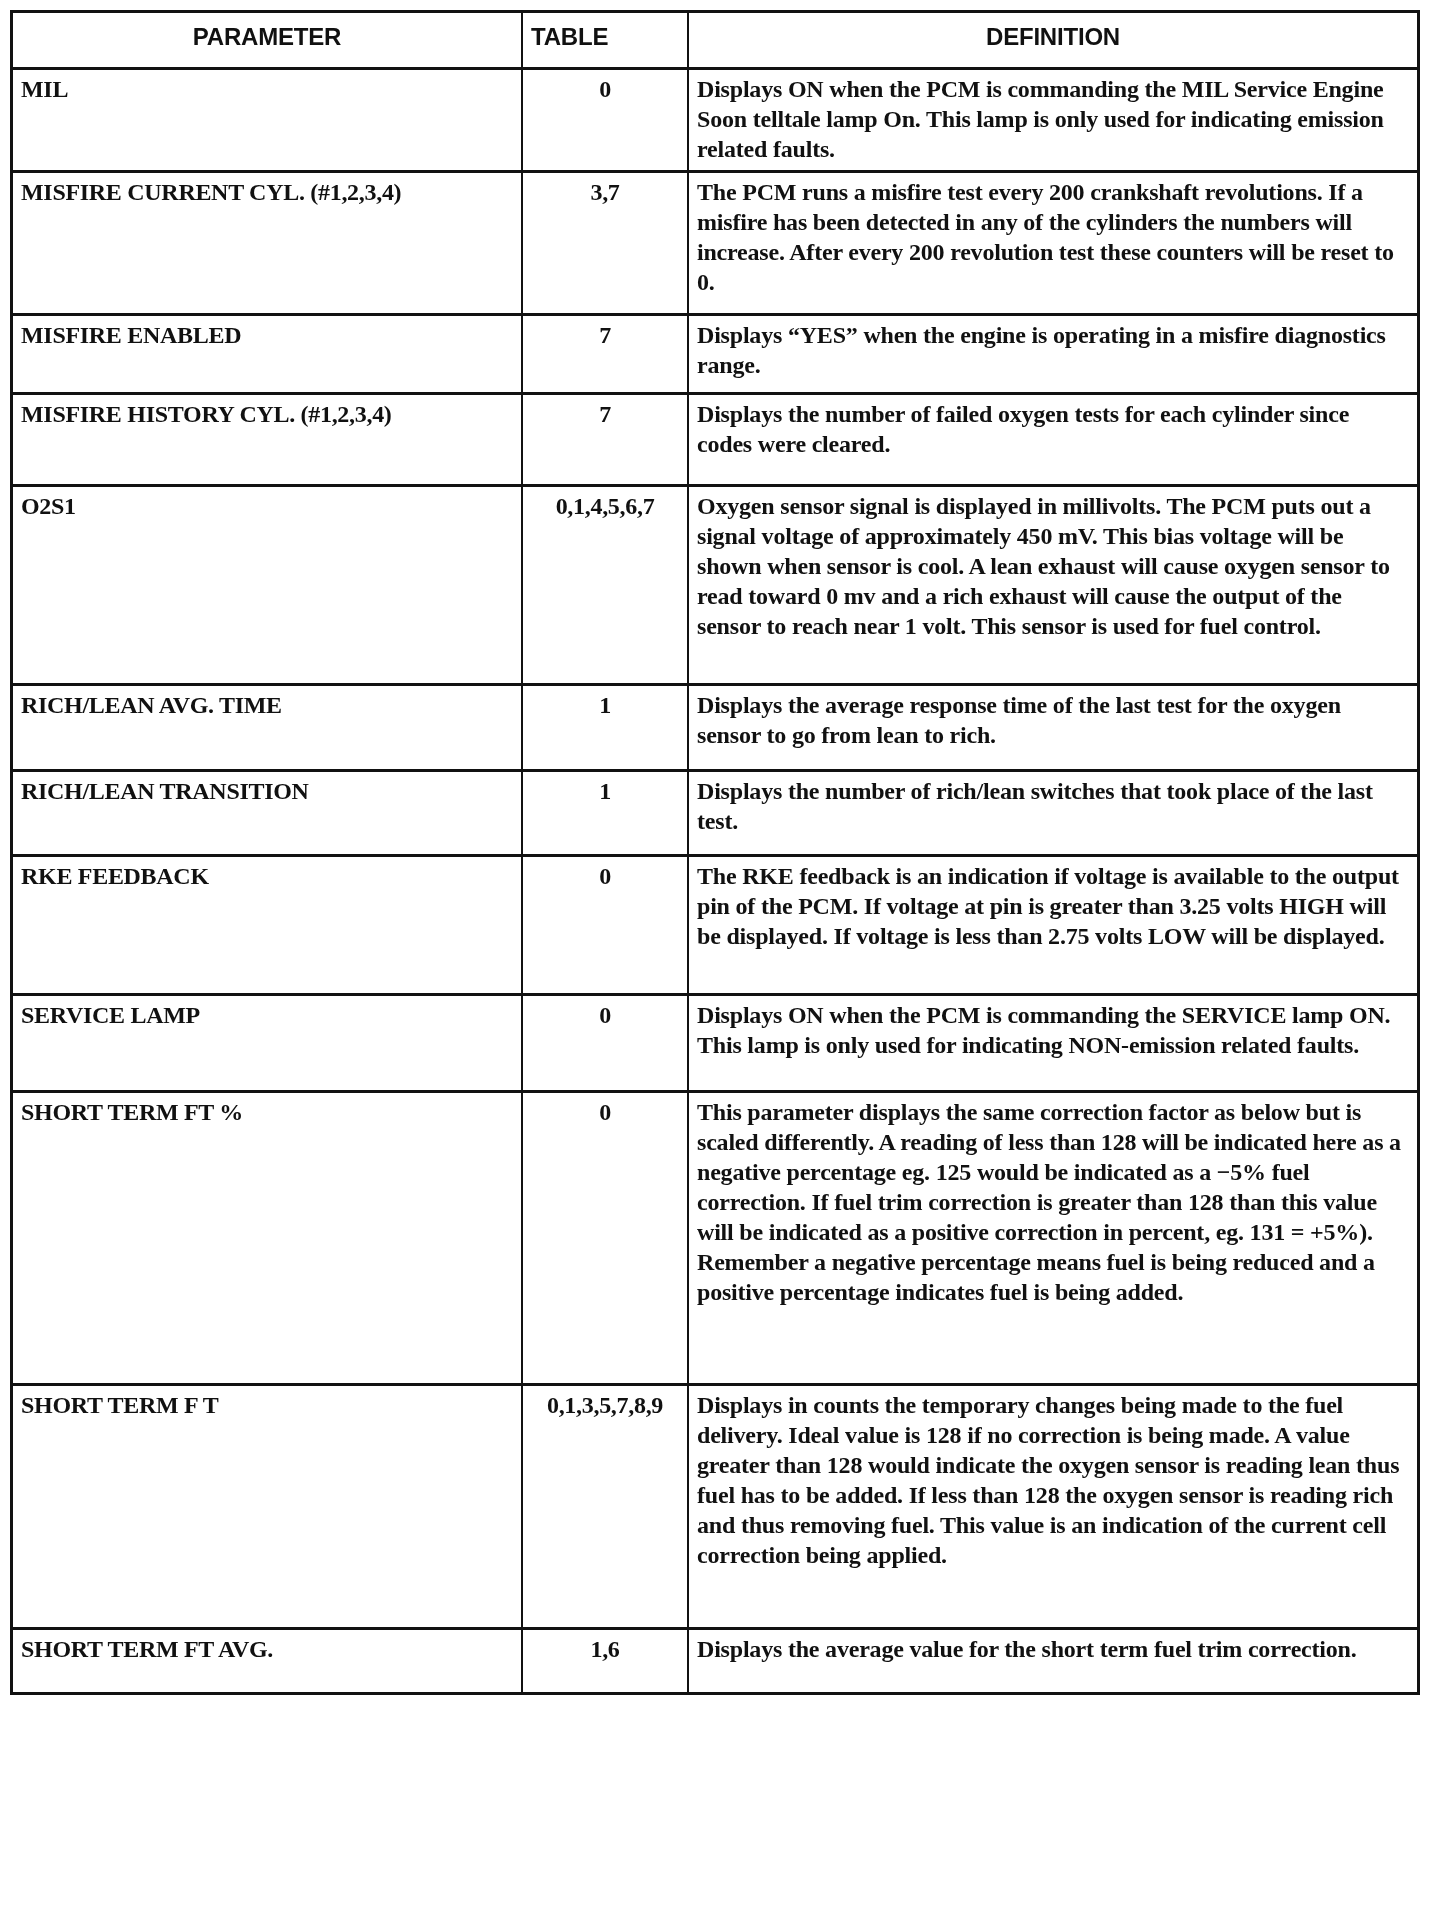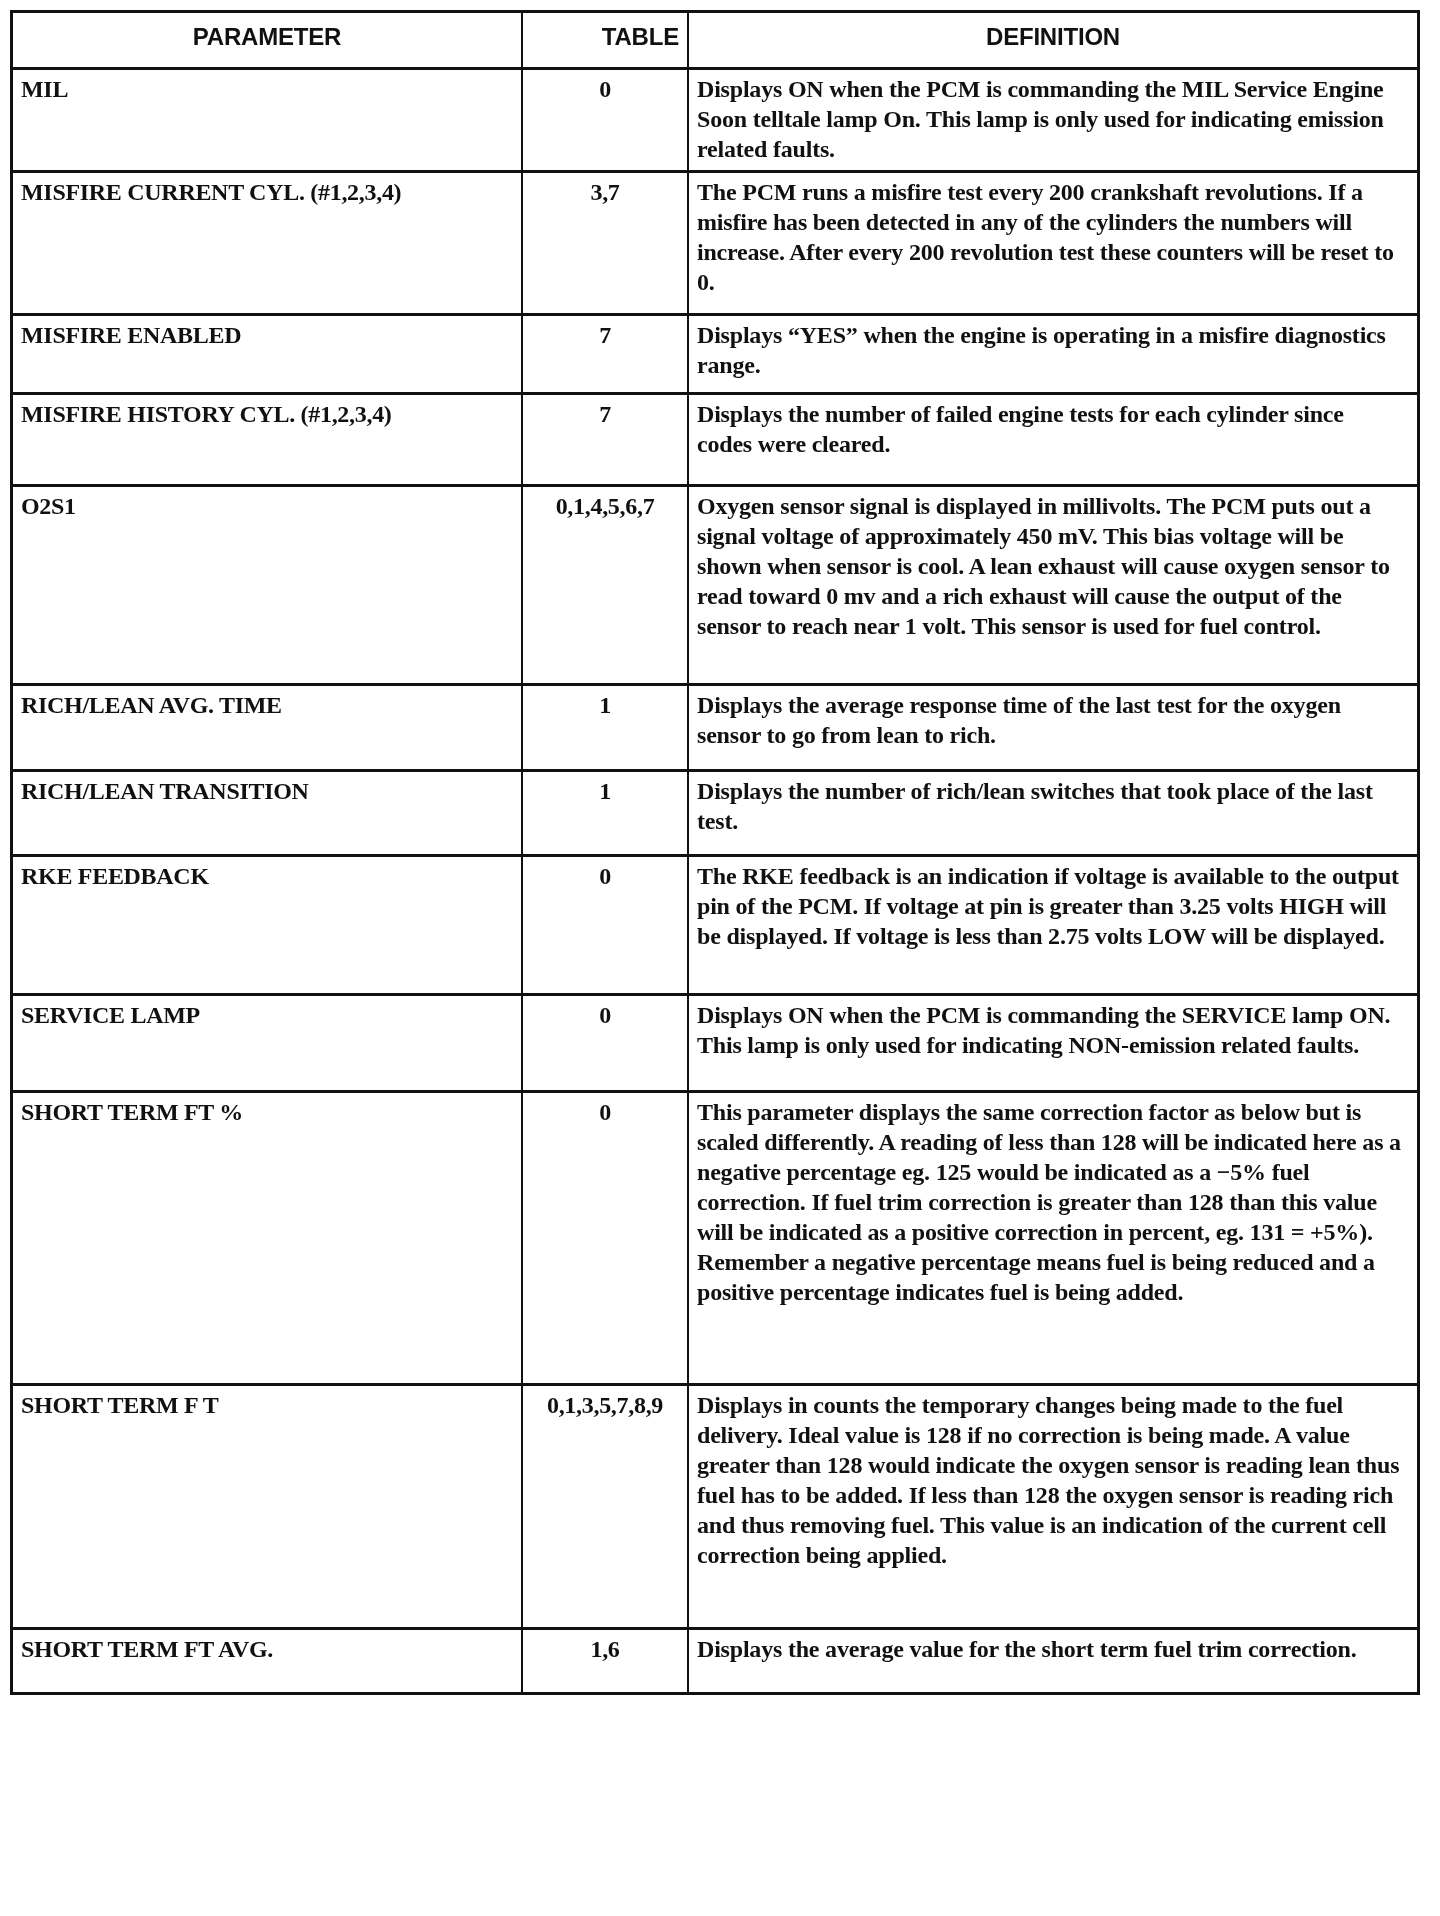--- a/index.html
+++ b/index.html
@@ -20,21 +20,21 @@
     .doc-table th {
       font-family: "Liberation Sans", "DejaVu Sans", sans-serif;
       font-weight: bold;
       font-size: 24px;
       text-align: center;
       height: 40px;
       padding-top: 10px;
       padding-bottom: 4px;
       letter-spacing: -0.2px;
     }
-    .doc-table th.col-table { text-align: right; }
+    .doc-table th.col-table { text-align: left; }
     .doc-table td {
       font-family: "Liberation Serif", "DejaVu Serif", serif;
       font-size: 24px;
       line-height: 30px;
       font-weight: bold;
     }
     .col-param { width: 492px; }
     .col-table { width: 148px; text-align: center; }
     .col-def { width: auto; }
     td.param-cell { letter-spacing: -0.3px; }
@@ -64,21 +64,21 @@
       <td class="def-cell">The PCM runs a misfire test every 200 crankshaft revolutions. If a misfire has been detected in any of the cylinders the numbers will increase. After every 200 revolution test these counters will be reset to 0.</td>
     </tr>
     <tr style="height: 79px;">
       <td class="param-cell">MISFIRE ENABLED</td>
       <td class="table-cell">7</td>
       <td class="def-cell">Displays “YES” when the engine is operating in a misfire diagnostics range.</td>
     </tr>
     <tr style="height: 92px;">
       <td class="param-cell">MISFIRE HISTORY CYL. (#1,2,3,4)</td>
       <td class="table-cell">7</td>
-      <td class="def-cell">Displays the number of failed engine tests for each cylinder since codes were cleared.</td>
+      <td class="def-cell">Displays the number of failed oxygen tests for each cylinder since codes were cleared.</td>
     </tr>
     <tr style="height: 199px;">
       <td class="param-cell">O2S1</td>
       <td class="table-cell">0,1,4,5,6,7</td>
       <td class="def-cell">Oxygen sensor signal is displayed in millivolts. The PCM puts out a signal voltage of approximately 450 mV. This bias voltage will be shown when sensor is cool. A lean exhaust will cause oxygen sensor to read toward 0 mv and a rich exhaust will cause the output of the sensor to reach near 1 volt. This sensor is used for fuel control.</td>
     </tr>
     <tr style="height: 86px;">
       <td class="param-cell">RICH/LEAN AVG. TIME</td>
       <td class="table-cell">1</td>
       <td class="def-cell">Displays the average response time of the last test for the oxygen sensor to go from lean to rich.</td>

